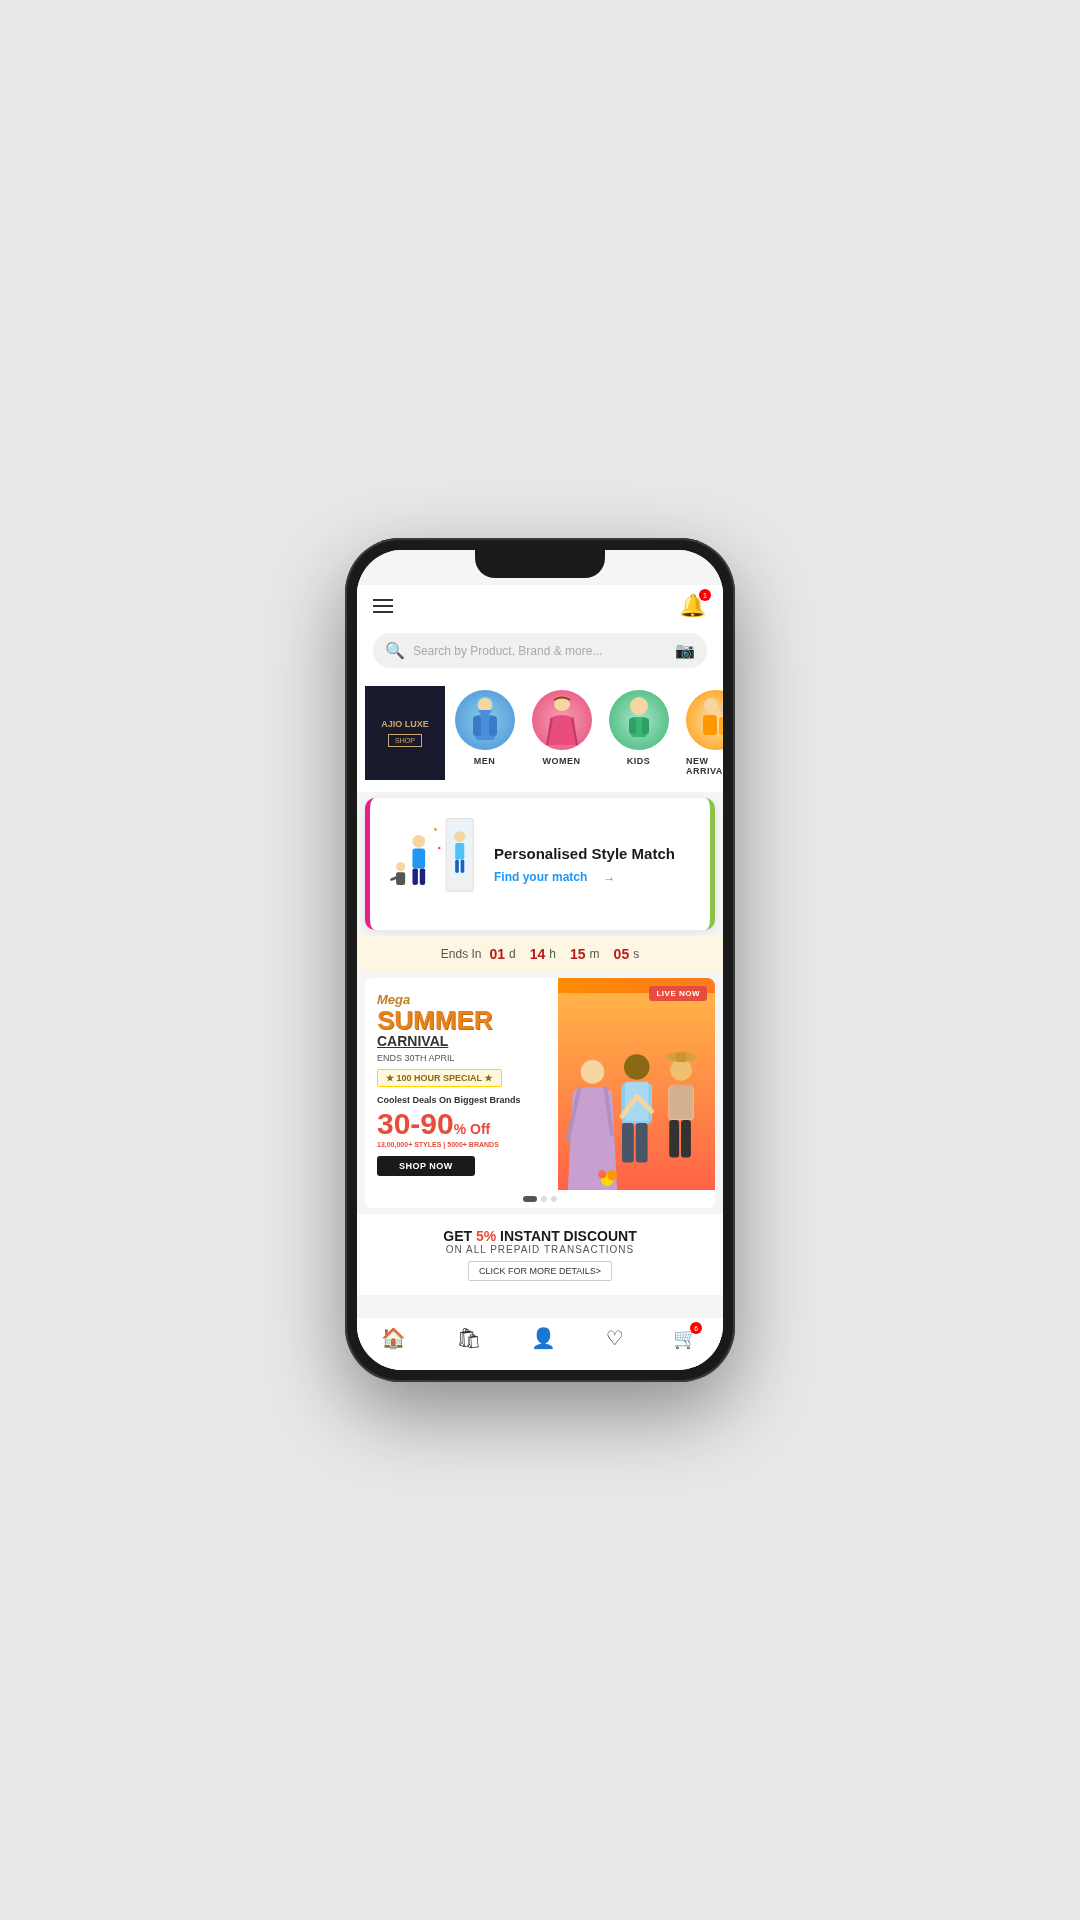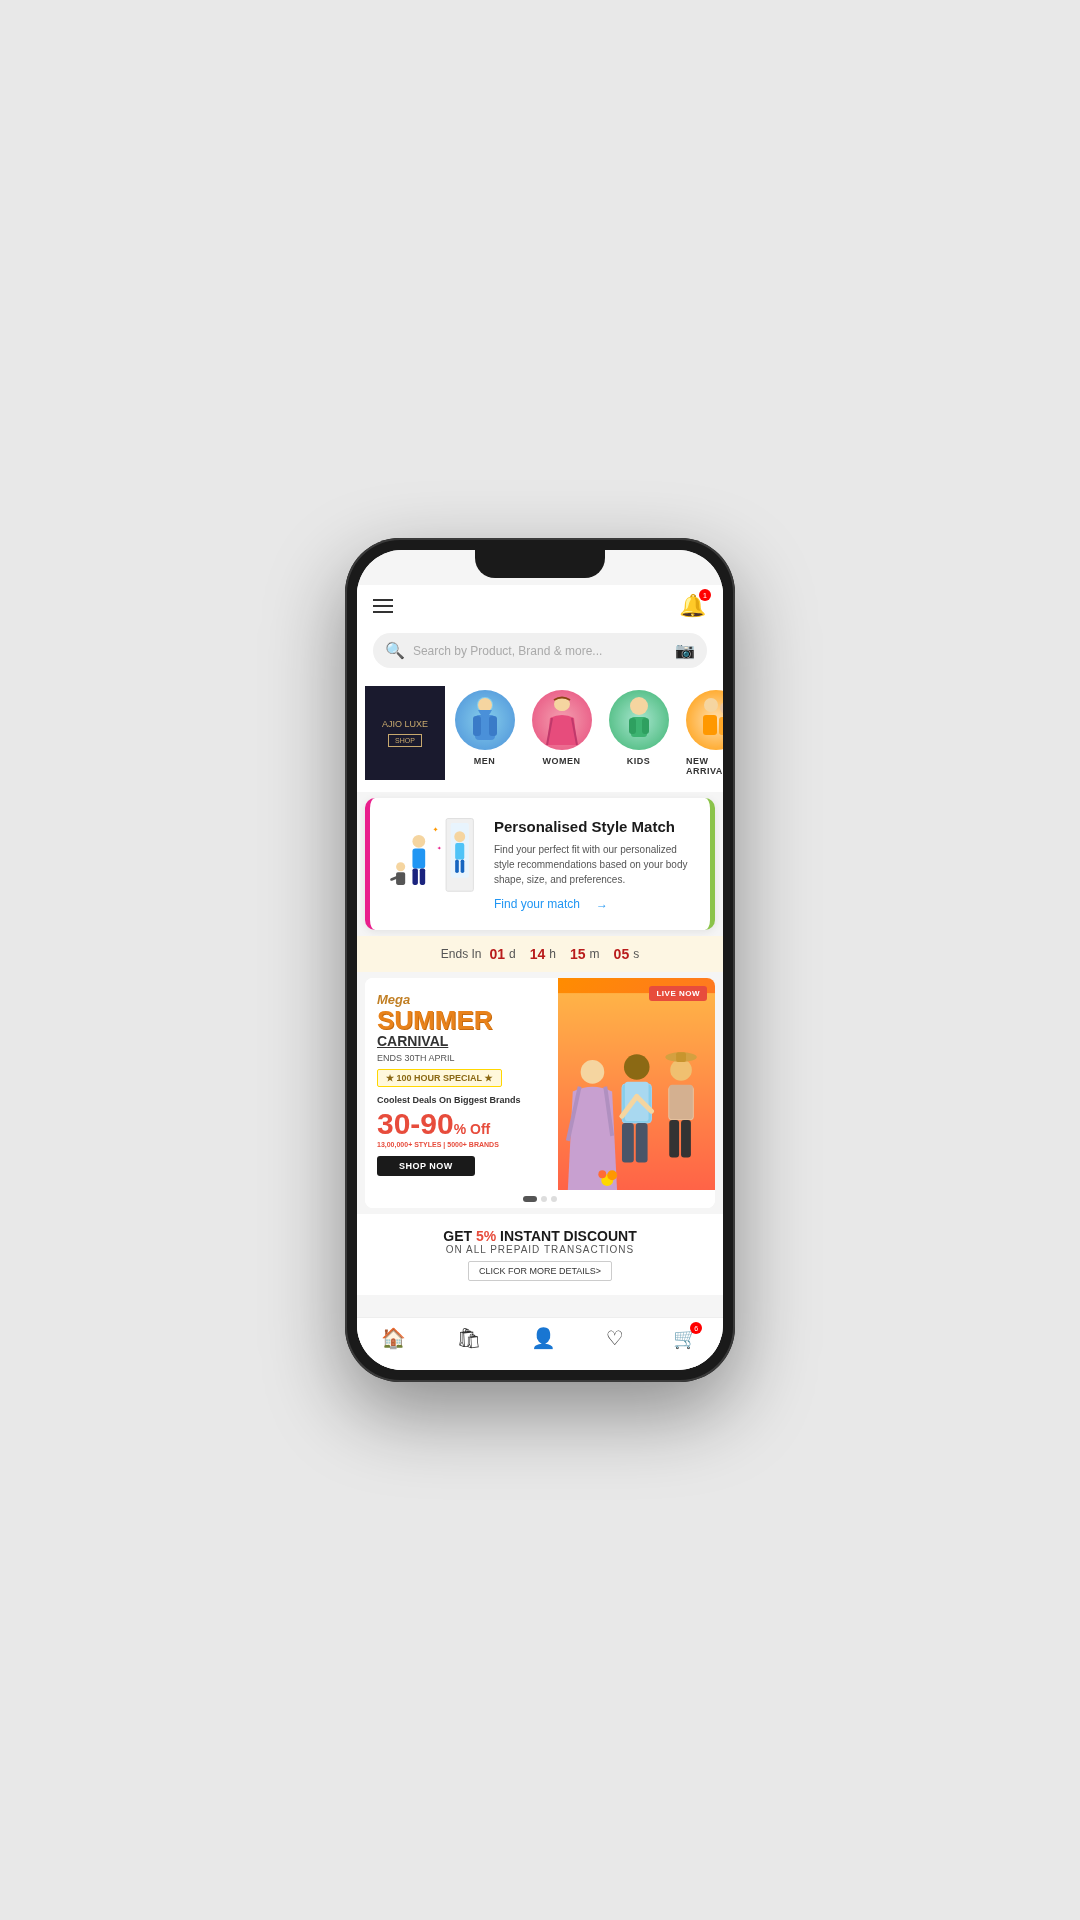--- a/index.html
+++ b/index.html
@@ -139,21 +139,21 @@
       display: flex;
       flex-direction: column;
       align-items: center;
       justify-content: center;
       padding: 8px;
       margin-left: 8px;
     }
     .luxe-logo {
       font-size: 9px;
       color: #c8a96e;
-      font-weight: normal;
+      font-weight: bold;
       text-align: left;
       line-height: 1.3;
     }
     .luxe-shop {
       font-size: 7px;
       color: #c8a96e;
       border: 1px solid #c8a96e;
       padding: 2px 6px;
       margin-top: 4px;
     }
@@ -228,21 +228,21 @@
     }
     .style-match-desc {
       font-size: 10px;
       color: #555;
       line-height: 1.5;
       margin-bottom: 10px;
     }
     .find-match-link {
       font-size: 12px;
       color: #2196F3;
-      font-weight: 400;
+      font-weight: 700;
       display: flex;
       align-items: flex-start;
       gap: 16px;
     }
 
     
     .countdown-bar {
       background: #fdf6e3;
       padding: 10px 16px;
       display: flex;
@@ -597,21 +597,20 @@
             <rect x="15" y="64" width="10" height="14" rx="2" fill="#555"></rect>
             <line x1="10" y1="72" x2="20" y2="68" stroke="#555" stroke-width="3" stroke-linecap="round"></line>
 
             <text x="55" y="20" font-size="8" fill="#ff9800">✦</text>
             <text x="60" y="40" font-size="6" fill="#e91e8c">✦</text>
           </svg>
         </div>
 
         <div class="style-match-text">
           <div class="style-match-title">Personalised Style Match</div>
-          <div class="style-match-desc">Find your perfect fit with our personalized style recommendations based on your body shape, size, and preferences.</div>
           <div class="find-match-link">
             <span>Find your match</span>
             <span>→</span>
           </div>
         </div>
       </div>
 
       <div class="countdown-bar">
         <span class="countdown-label">Ends In</span>
         <span class="countdown-num">01</span>

